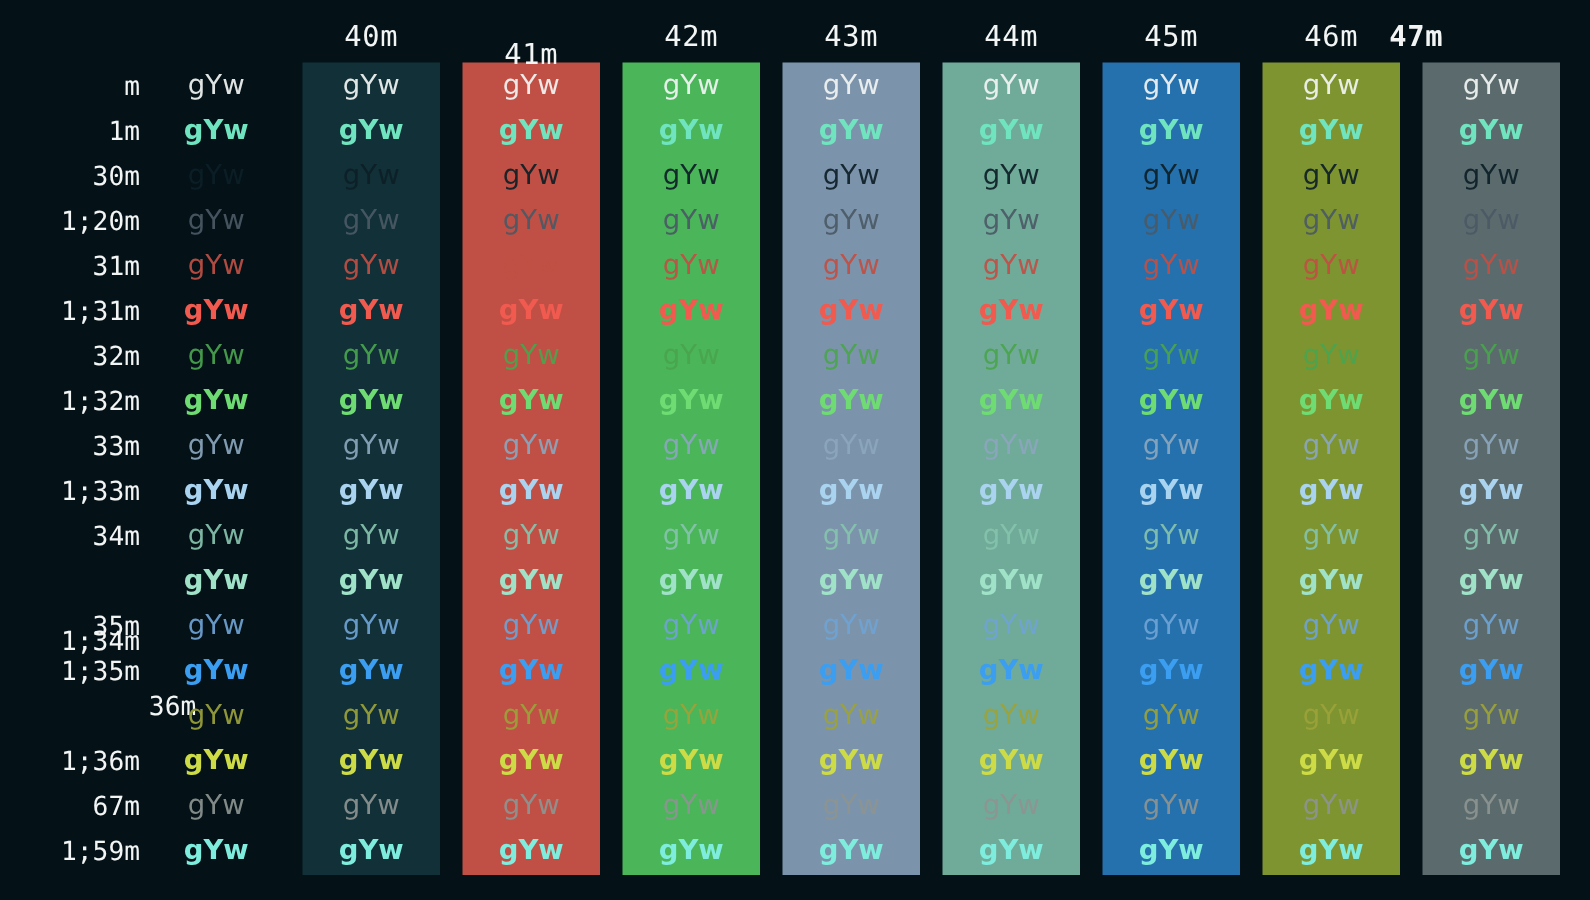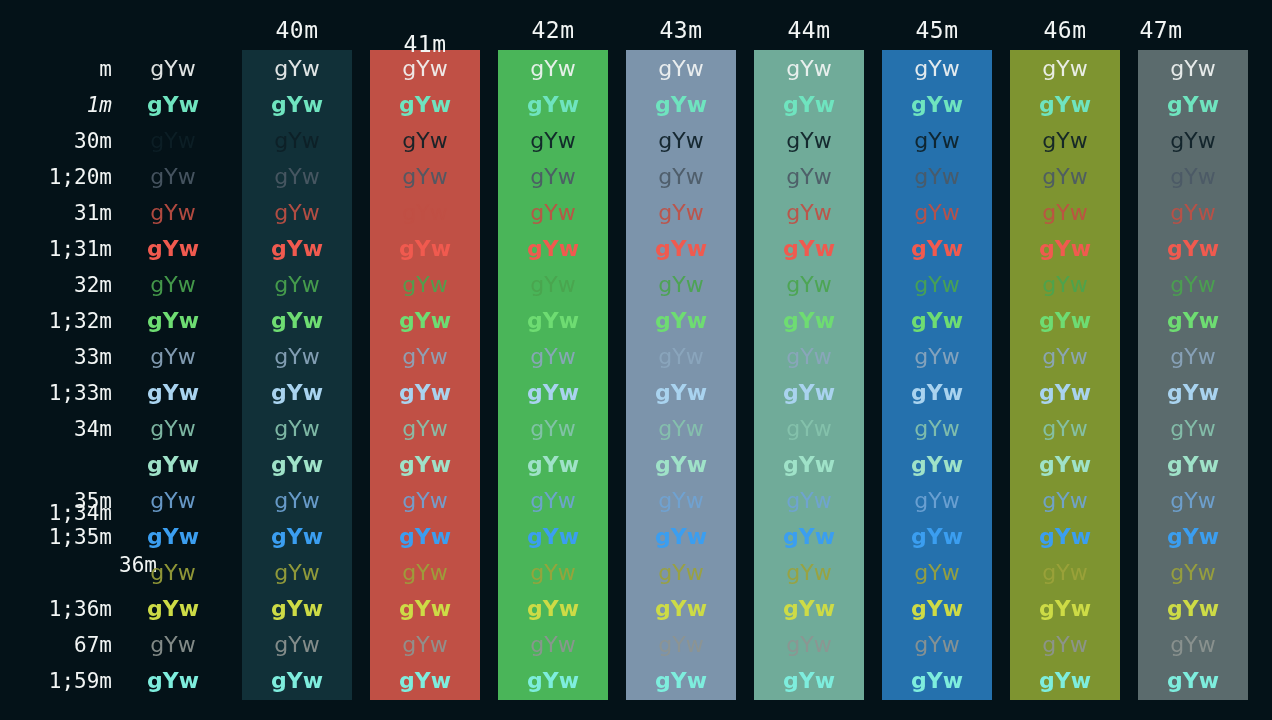--- a/index.html
+++ b/index.html
@@ -73,32 +73,32 @@
     <div class="stripe" style="left: 882px; top: 50px; height: 650px; background: rgb(37, 113, 173);"></div>
     <div class="stripe" style="left: 1010px; top: 50px; height: 650px; background: rgb(126, 148, 48);"></div>
     <div class="stripe" style="left: 1138px; top: 50px; height: 650px; background: rgb(91, 107, 109);"></div>
     <div class="colhead" style="left: 242px; top: 18px;">40m</div>
     <div class="colhead" style="left: 370px; top: 32px;">41m</div>
     <div class="colhead" style="left: 498px; top: 18px;">42m</div>
     <div class="colhead" style="left: 626px; top: 18px;">43m</div>
     <div class="colhead" style="left: 754px; top: 18px;">44m</div>
     <div class="colhead" style="left: 882px; top: 18px;">45m</div>
     <div class="colhead" style="left: 1010px; top: 18px;">46m</div>
-    <div class="colhead" style="left: 1106px; top: 18px;">47m</div>
+    <div class="colhead" style="left: 1078px; top: 18px; font-weight: bold;">47m</div>
     <div class="rowlabel" style="top: 58px;">m</div>
     <div class="cell plain" style="left: 118px; top: 58px; color: rgb(223, 227, 226);">gYw</div>
     <div class="cell" style="left: 242px; top: 58px; color: rgb(224, 229, 229);">gYw</div>
     <div class="cell" style="left: 370px; top: 58px; color: rgb(238, 232, 230);">gYw</div>
     <div class="cell" style="left: 498px; top: 58px; color: rgb(229, 240, 232);">gYw</div>
     <div class="cell" style="left: 626px; top: 58px; color: rgb(233, 237, 238);">gYw</div>
     <div class="cell" style="left: 754px; top: 58px; color: rgb(232, 239, 237);">gYw</div>
     <div class="cell" style="left: 882px; top: 58px; color: rgb(226, 234, 238);">gYw</div>
     <div class="cell" style="left: 1010px; top: 58px; color: rgb(233, 237, 228);">gYw</div>
     <div class="cell" style="left: 1138px; top: 58px; color: rgb(230, 234, 233);">gYw</div>
-    <div class="rowlabel" style="top: 94px; font-style: italic;">1m</div>
+    <div class="rowlabel" style="top: 94px;">1m</div>
     <div class="cell bold plain" style="left: 118px; top: 94px; color: rgb(111, 228, 191);">gYw</div>
     <div class="cell bold" style="left: 242px; top: 94px; color: rgb(111, 228, 191);">gYw</div>
     <div class="cell bold" style="left: 370px; top: 94px; color: rgb(111, 228, 191);">gYw</div>
     <div class="cell bold" style="left: 498px; top: 94px; color: rgb(111, 228, 191);">gYw</div>
     <div class="cell bold" style="left: 626px; top: 94px; color: rgb(111, 228, 191);">gYw</div>
     <div class="cell bold" style="left: 754px; top: 94px; color: rgb(111, 228, 191);">gYw</div>
     <div class="cell bold" style="left: 882px; top: 94px; color: rgb(111, 228, 191);">gYw</div>
     <div class="cell bold" style="left: 1010px; top: 94px; color: rgb(111, 228, 191);">gYw</div>
     <div class="cell bold" style="left: 1138px; top: 94px; color: rgb(111, 228, 191);">gYw</div>
     <div class="rowlabel" style="top: 130px;">30m</div>

